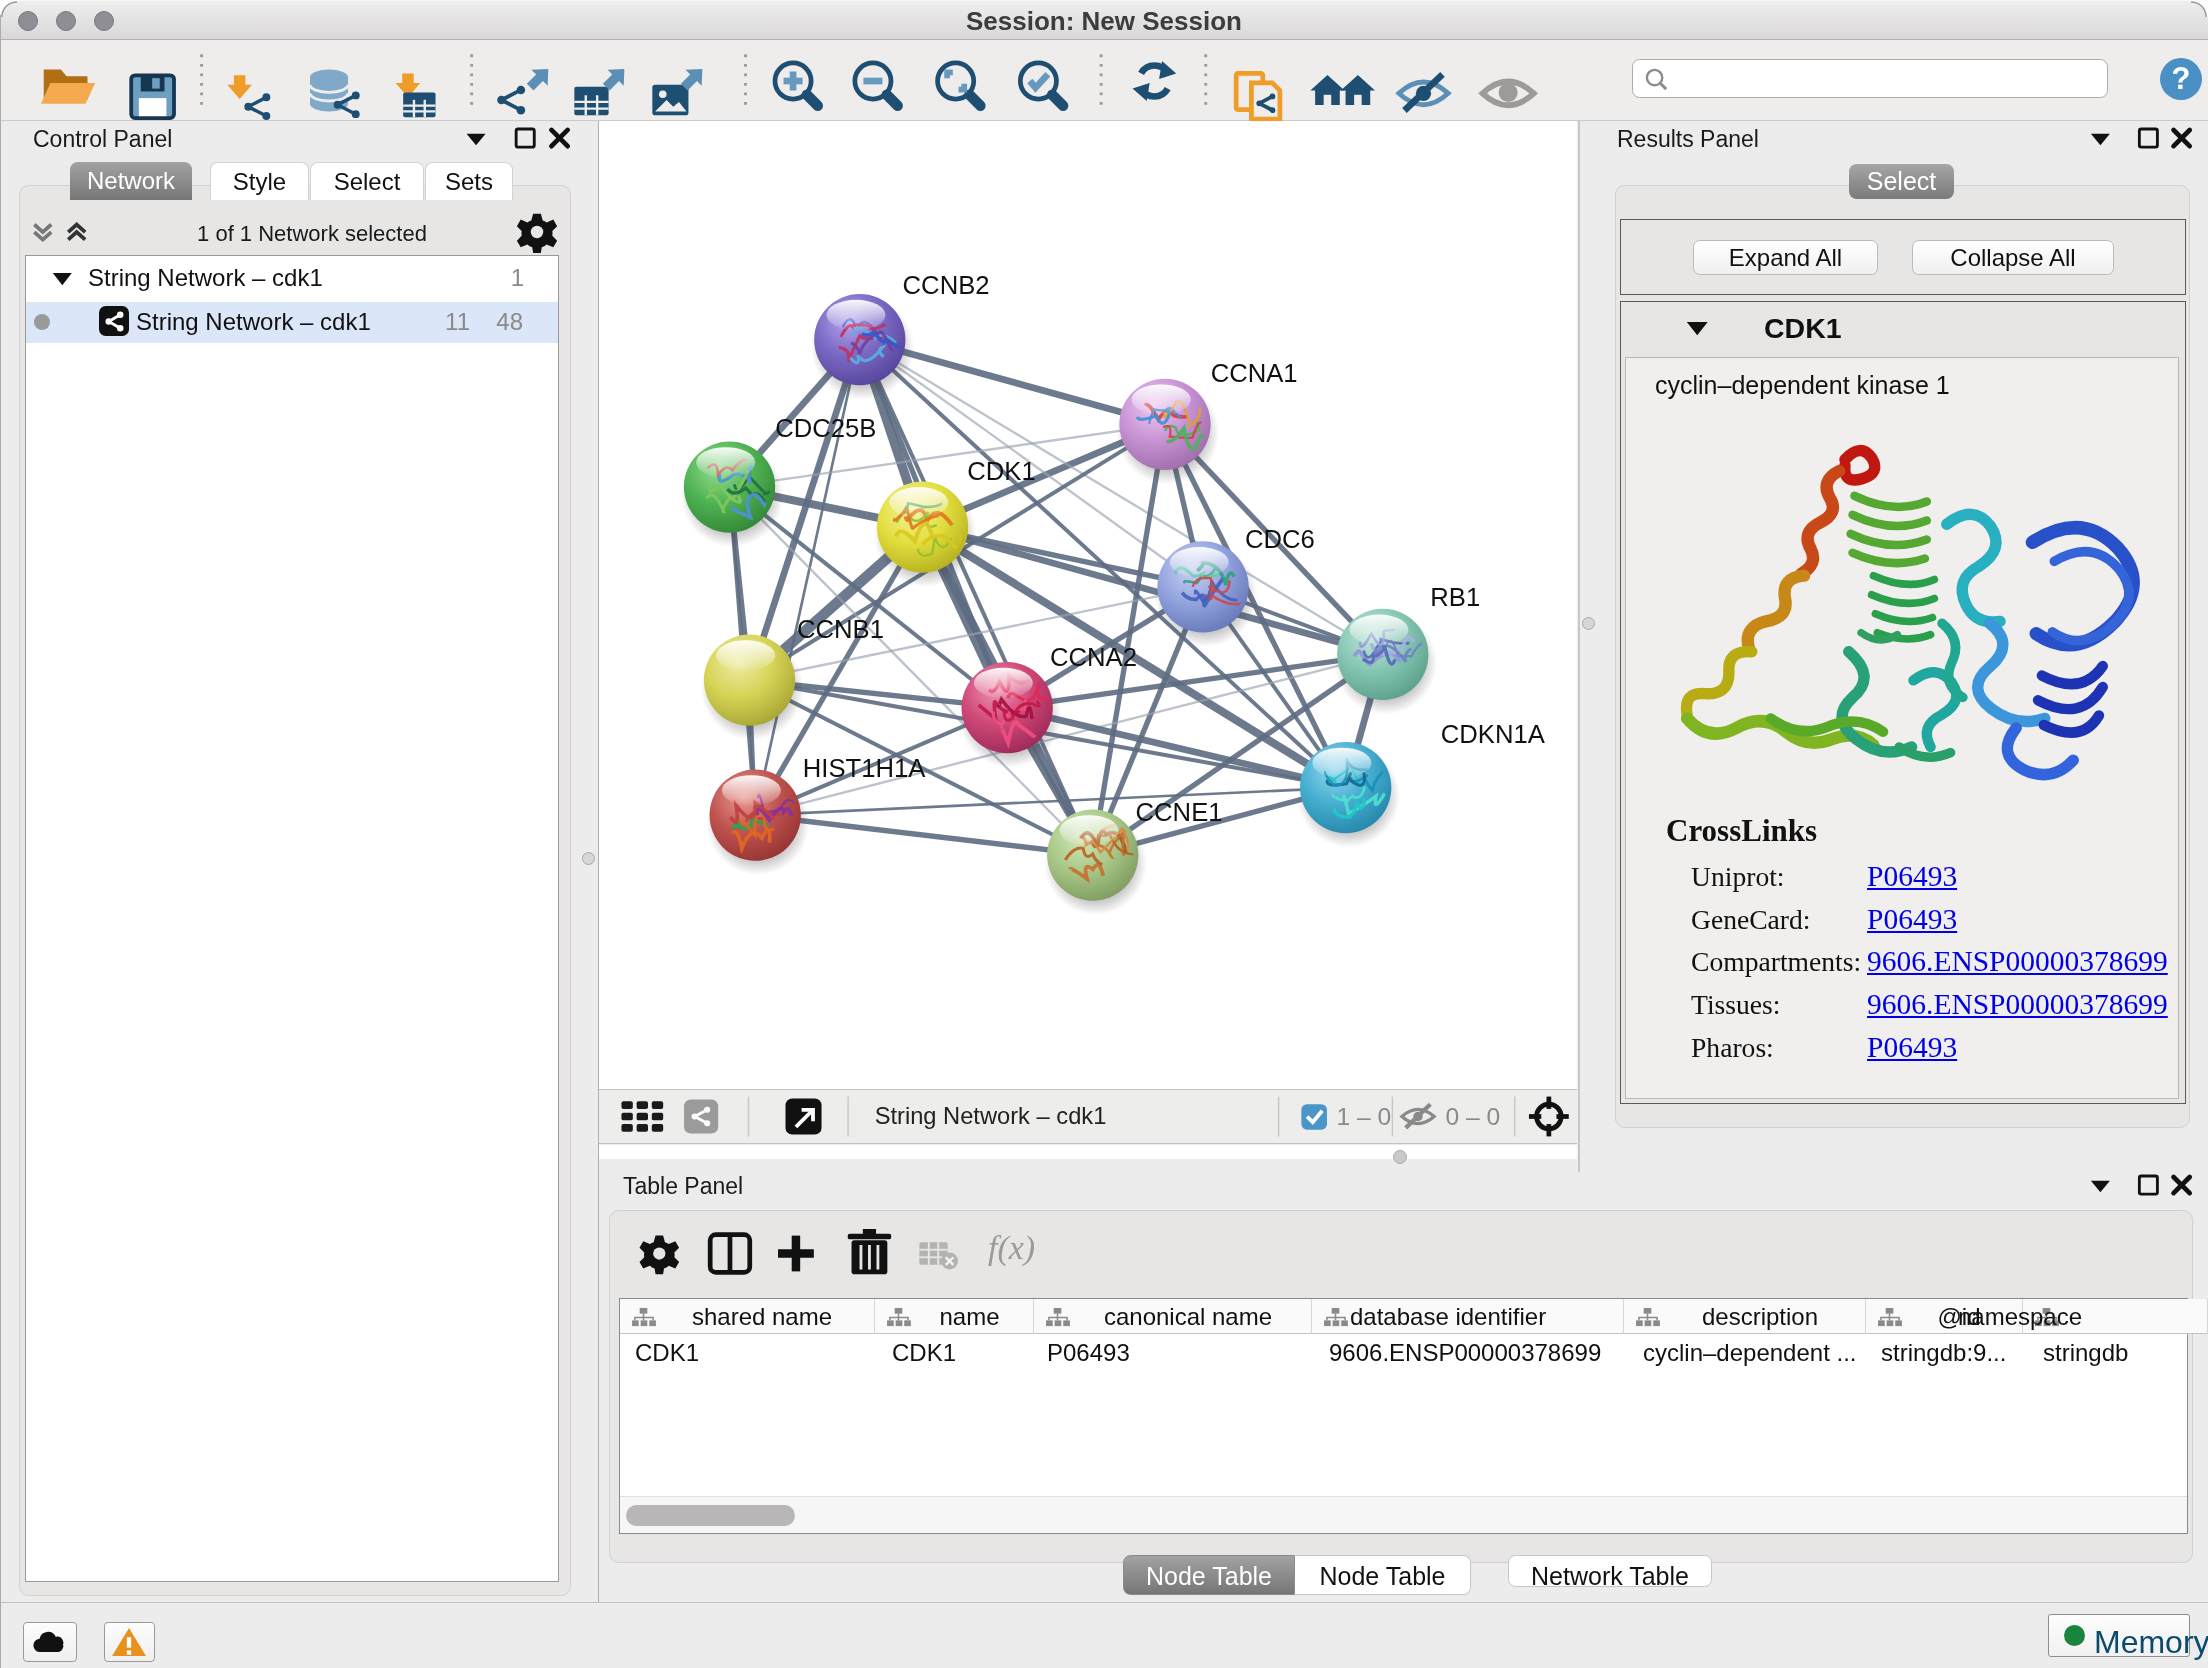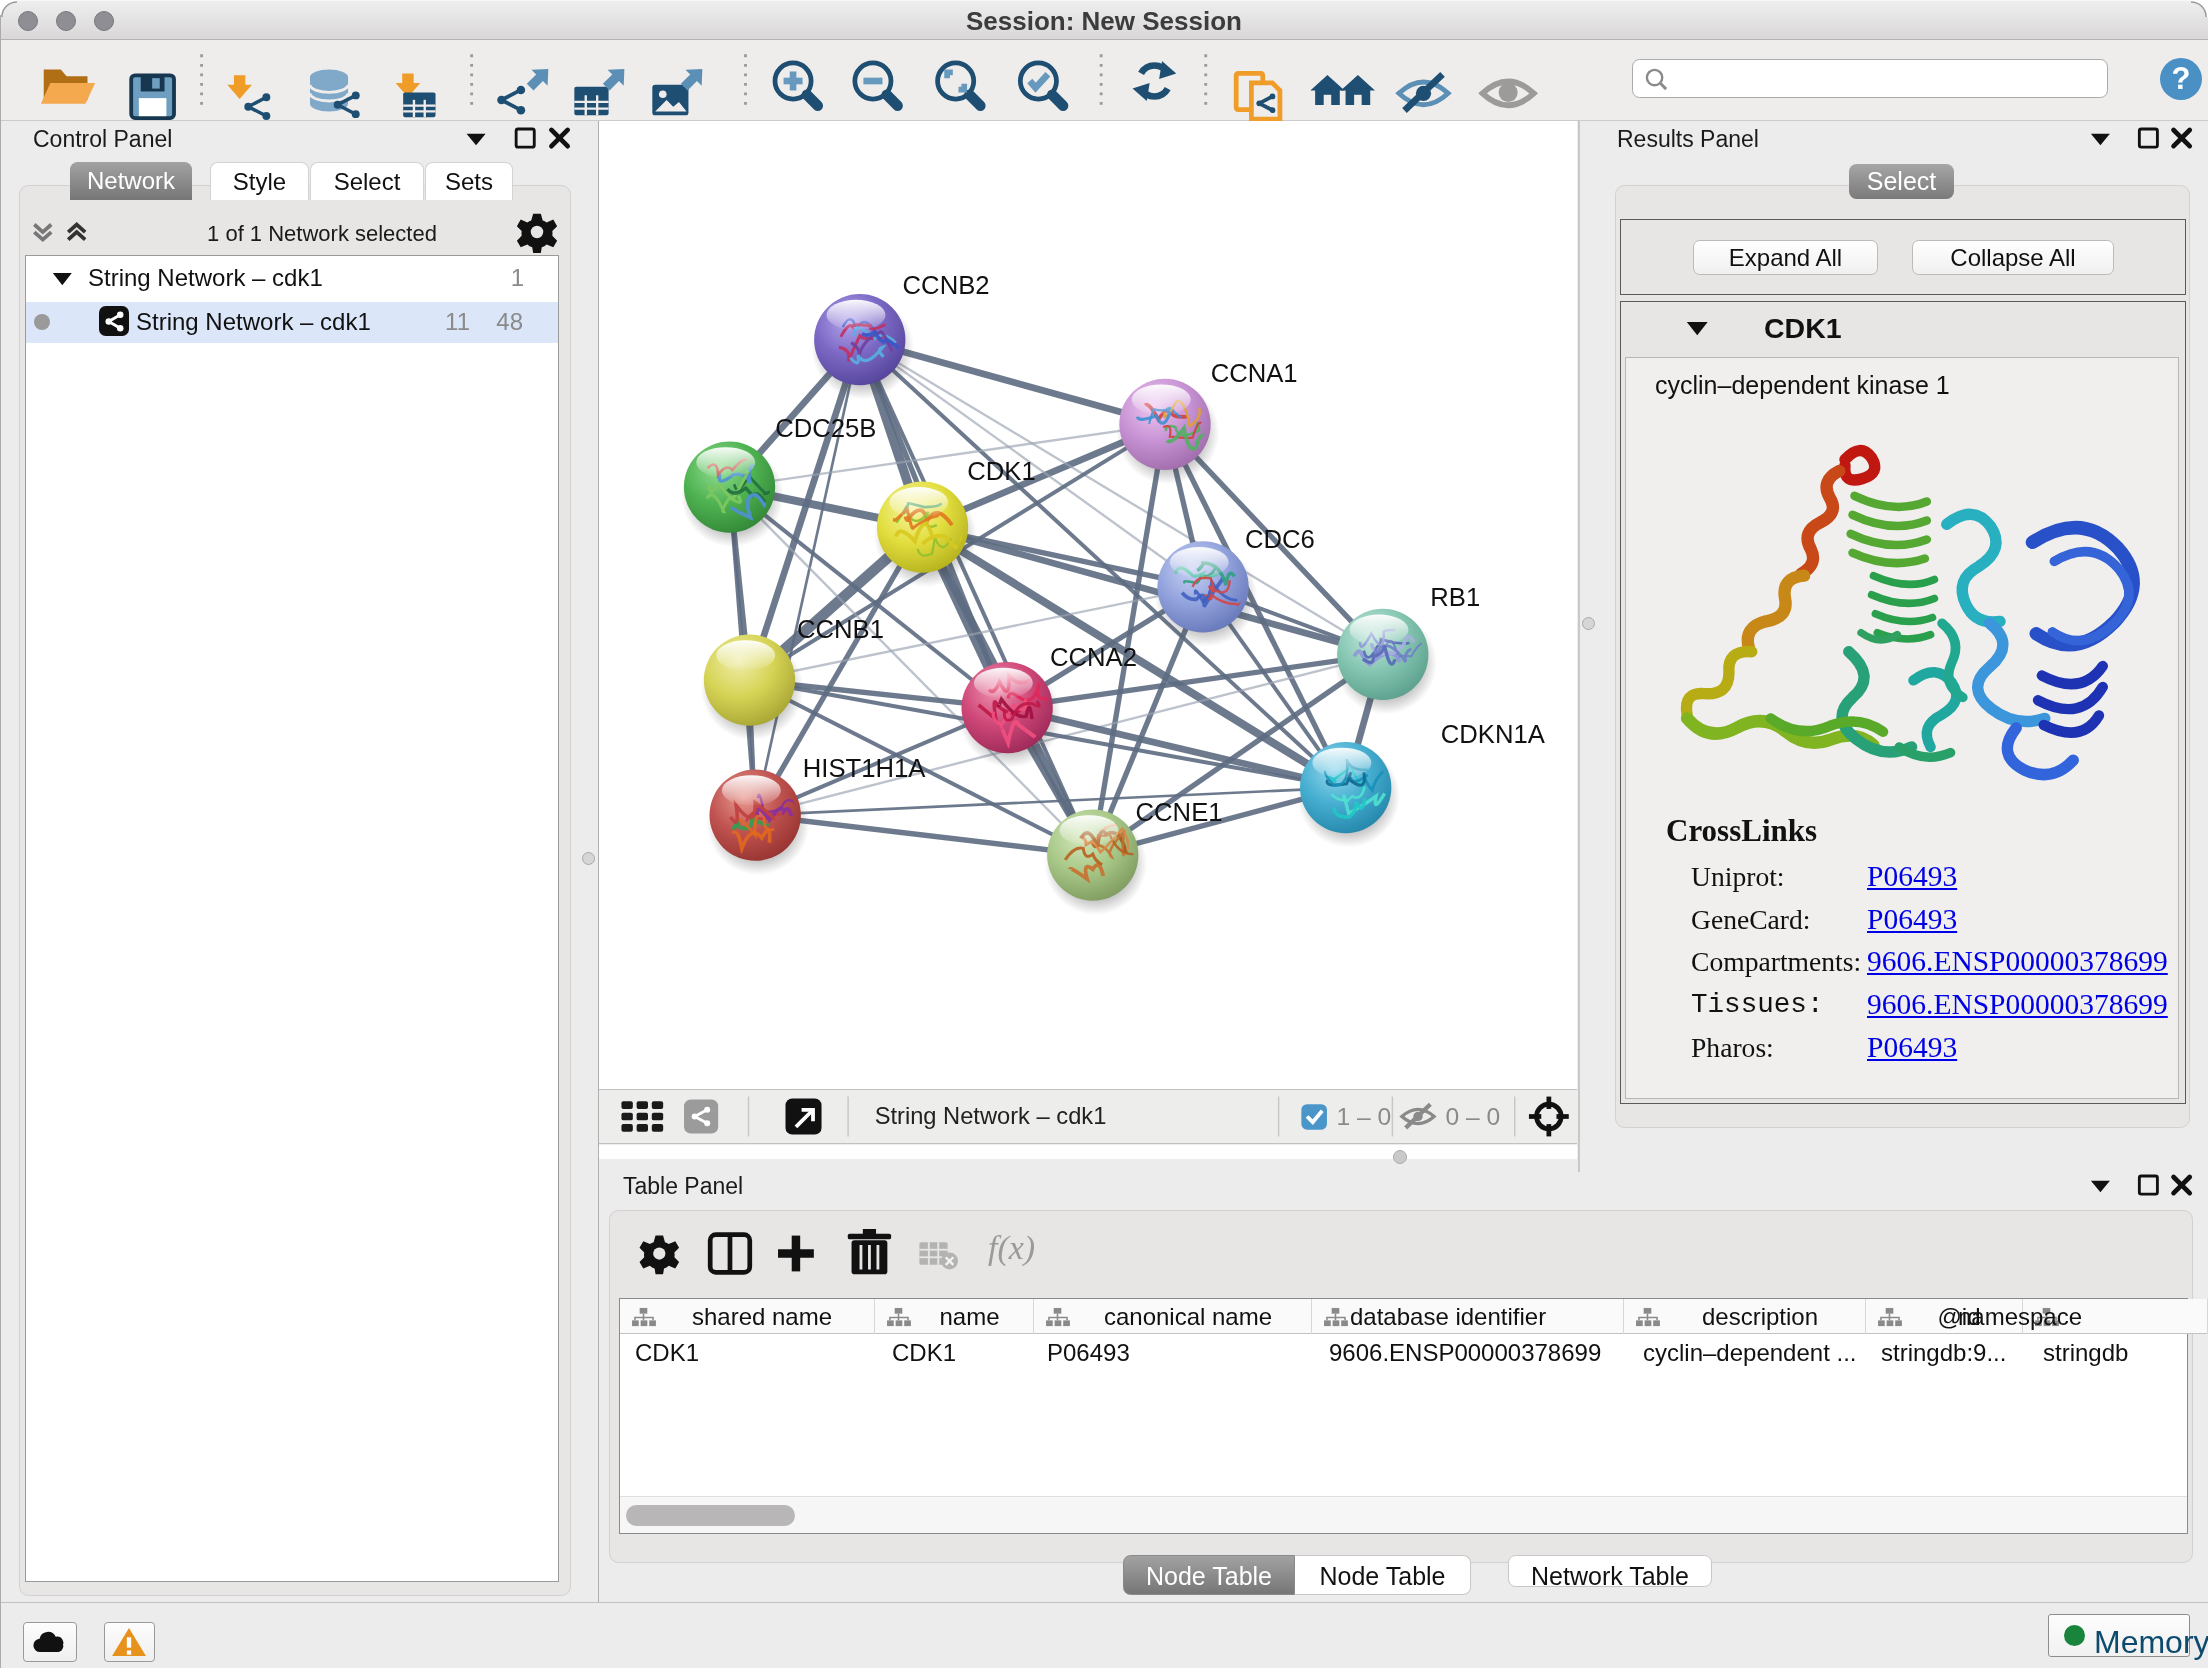--- a/index.html
+++ b/index.html
@@ -480,21 +480,21 @@
 <svg class="abs" style="left:30px;top:217px" width="67" height="32" viewBox="0 0 70 34">
  <g fill="none" stroke="#777" stroke-width="4">
       <path d="M 4 8 L 13 16 L 22 8"></path>
       <path d="M 4 16 L 13 24 L 22 16"></path>
     </g>
  <g fill="none" stroke="#333" stroke-width="4">
       <path d="M 40 16 L 49 8 L 58 16"></path>
       <path d="M 40 24 L 49 16 L 58 24"></path>
     </g>
 </svg>
-<div class="abs" style="left:132px;top:221px;width:380px;text-align:center;font-size:22px;color:#1a1a1a">1 of 1 Network selected</div>
+<div class="abs" style="left:122px;top:221px;width:380px;text-align:center;font-size:22px;color:#1a1a1a">1 of 1 Network selected</div>
 <svg class="abs" style="left:514px;top:209px" width="46" height="46" viewBox="-24 -24 48 48">
     <path d="M -4 -19 L 4 -19 L 6 -12 A 14 14 0 0 1 10 -10 L 17 -13 L 21 -6 L 16 -1 A 14 14 0 0 1 16 4 L 21 9 L 17 16 L 10 13 A 14 14 0 0 1 5 16 L 4 22 L -4 22 L -5 16 A 14 14 0 0 1 -10 13 L -17 16 L -21 9 L -16 4 A 14 14 0 0 1 -16 -1 L -21 -6 L -17 -13 L -10 -10 A 14 14 0 0 1 -6 -12 Z" fill="#111"></path>
     <circle r="6.5" fill="#e7e6e5"></circle>
   </svg>
 <div class="abs" style="left:25px;top:255px;width:534px;height:1327px;background:#fff;border:1px solid #9a9a9a"></div>
 <svg class="abs" style="left:49px;top:269px" width="28.5" height="23" viewBox="0 0 30 24">
     <path d="M 4 4 L 24 4 L 14 17 Z" fill="#111"></path>
   </svg>
 <div class="abs" style="left:88px;top:264px;font-size:24px;color:#111">String Network – cdk1</div>
 <div class="abs" style="left:476px;top:264px;width:48px;text-align:right;font-size:24px;color:#8a8a8a">1</div>
@@ -558,21 +558,21 @@
  </g>
 </svg>
 
 <div class="abs" style="left:1666px;top:813px;font-family:'Liberation Serif',serif;font-size:31px;font-weight:bold;color:#111">CrossLinks</div>
 <div class="abs" style="left:1691px;top:861px;font-family:'Liberation Serif',serif;font-size:27.6px;color:#111">Uniprot:</div>
 <div class="abs" style="left:1867px;top:860px;font-family:'Liberation Serif',serif;font-size:29.5px;color:#0000e6;text-decoration:underline">P06493</div>
 <div class="abs" style="left:1691px;top:904px;font-family:'Liberation Serif',serif;font-size:27.6px;color:#111">GeneCard:</div>
 <div class="abs" style="left:1867px;top:903px;font-family:'Liberation Serif',serif;font-size:29.5px;color:#0000e6;text-decoration:underline">P06493</div>
 <div class="abs" style="left:1691px;top:946px;font-family:'Liberation Serif',serif;font-size:27.6px;color:#111">Compartments:</div>
 <div class="abs" style="left:1867px;top:945px;font-family:'Liberation Serif',serif;font-size:29.5px;color:#0000e6;text-decoration:underline">9606.ENSP00000378699</div>
-<div class="abs" style="left:1691px;top:989px;font-family:Liberation Mono, monospace;font-size:27.6px;color:#111">Tissues:</div>
+<div class="abs" style="left:1691px;top:989px;font-family:Liberation Serif, serif;font-size:27.6px;color:#111">Tissues:</div>
 <div class="abs" style="left:1867px;top:988px;font-family:'Liberation Serif',serif;font-size:29.5px;color:#0000e6;text-decoration:underline">9606.ENSP00000378699</div>
 <div class="abs" style="left:1691px;top:1032px;font-family:Liberation Serif, serif;font-size:27.6px;color:#111">Pharos:</div>
 <div class="abs" style="left:1867px;top:1031px;font-family:'Liberation Serif',serif;font-size:29.5px;color:#0000e6;text-decoration:underline">P06493</div>
 <div class="abs hdr" style="left:623px;top:1173px;font-size:23px">Table Panel</div>
 <svg class="abs" style="left:2089px;top:1173px" width="114" height="25" viewBox="0 0 120 26">
  <path d="M 2 8 L 22 8 L 12 20 Z" fill="#111"></path>
  <rect x="53" y="3" width="19" height="19" fill="none" stroke="#111" stroke-width="3" rx="2"></rect>
  <g stroke="#111" stroke-width="5" stroke-linecap="round">
       <line x1="89" y1="4" x2="106" y2="21"></line>
       <line x1="106" y1="4" x2="89" y2="21"></line>

